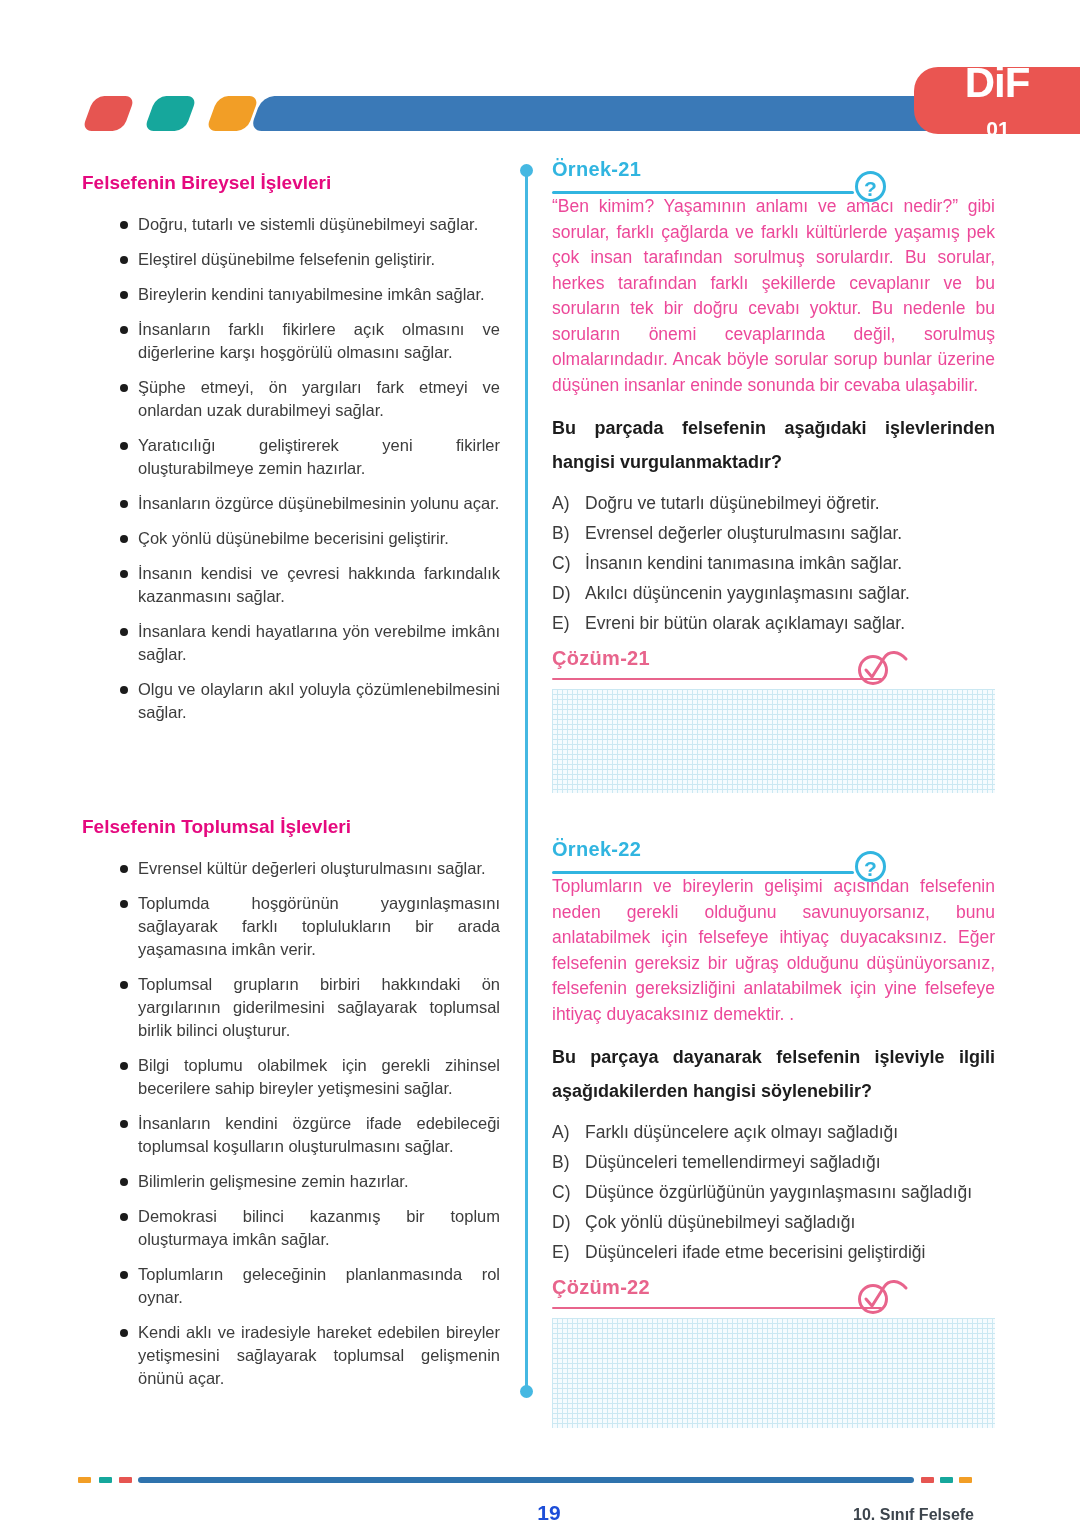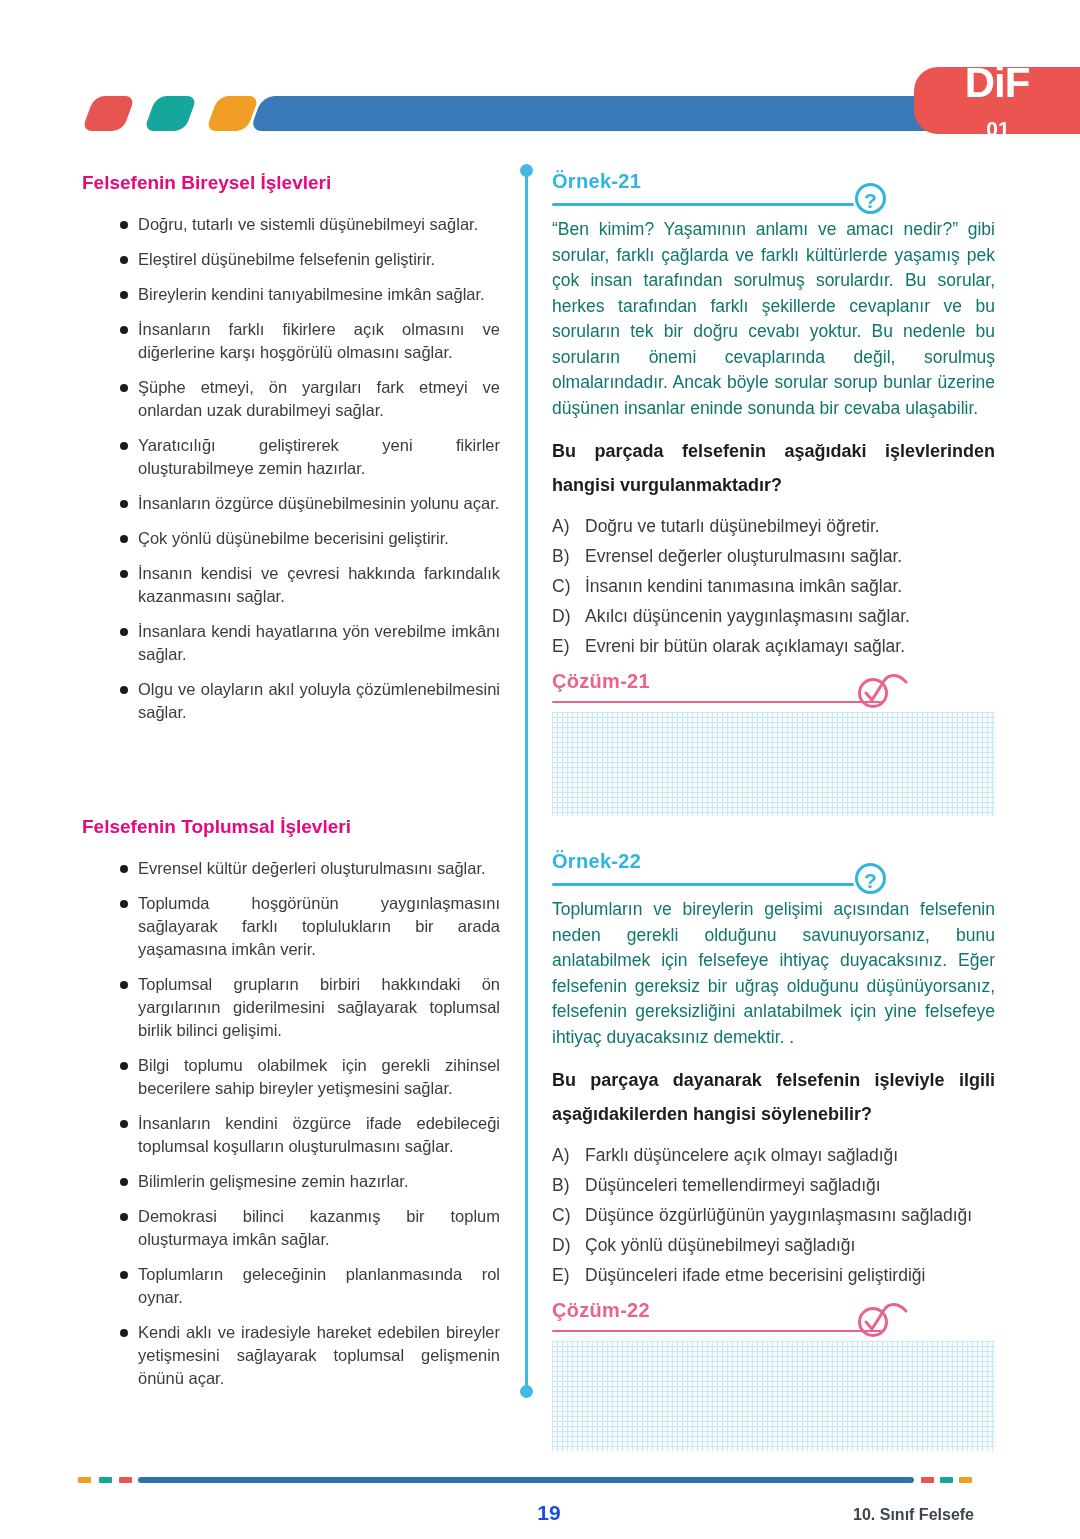--- a/index.html
+++ b/index.html
@@ -57,32 +57,32 @@
     font-size:16.5px; line-height:23px; text-align:justify; color:#3c3c3c;
   }
   .blist li::before {
     content:""; position:absolute; left:38px; top:8px;
     width:8px; height:8px; border-radius:50%; background:#1b1b1b;
   }
   
   .ex { position:absolute; left:552px; width:443px; }
   #ex21 { top:158px; }
   #ex22 { top:838px; }
-  .ex-header { position:relative; width:334px; height:36px;margin-top:12px; }
+  .ex-header { position:relative; width:334px; height:36px; }
   .ex-title  { font-size:20px; font-weight:bold; color:#31b5e0; letter-spacing:.3px; }
   .ex-rule   { position:absolute; left:0; bottom:0; width:302px; height:3px;
                background:#31b5e0; border-radius:2px; }
   .q-circle  {
     position:absolute; right:0; bottom:-8px; width:31px; height:31px;
     border:3px solid #31b5e0; border-radius:50%;
     text-align:center; line-height:30px; font-size:21px; font-weight:bold; color:#31b5e0;
     background:#fff;
   }
-  .ex-para { margin-top:11px; font-size:17.5px; line-height:25.5px;
-             text-align:justify; color:#0f766e; }
+  .ex-para { font-size:17.5px; line-height:25.5px;
+             text-align:justify; color:#ec4899; }
   .ex-q    { margin-top:13px; font-size:18px; line-height:34px; font-weight:bold;
              color:#1c1c1c; text-align:justify; }
   .opts    { margin-top:12px; list-style:none; }
   .opts li { display:flex; font-size:17.5px; line-height:25px; margin-bottom:5px; color:#3c3c3c; }
   .opt-letter { flex:0 0 33px; }
   .sol-header { position:relative; width:348px; height:30px; margin-top:11px; }
   .sol-title  { font-size:20px; font-weight:bold; color:#e8648c; letter-spacing:.3px; }
   .sol-rule   { position:absolute; left:0; bottom:-3px; width:330px; height:2.5px;
                 background:#e8648c; border-radius:2px; }
   .check-icon { position:absolute; right:-12px; bottom:-12px; }
@@ -148,21 +148,21 @@
     <li>İnsanlara kendi hayatlarına yön verebilme imkânı sağlar.</li>
     <li>Olgu ve olayların akıl yoluyla çözümlenebilmesini sağlar.</li>
   </ul>
 </div>
 
 <div class="sec" id="sec2">
   <div class="sec-title">Felsefenin Toplumsal İşlevleri</div>
   <ul class="blist">
     <li>Evrensel kültür değerleri oluşturulmasını sağlar.</li>
     <li>Toplumda hoşgörünün yaygınlaşmasını sağlayarak farklı toplulukların bir arada yaşamasına imkân verir.</li>
-    <li>Toplumsal grupların birbiri hakkındaki ön yargılarının giderilmesini sağlayarak toplumsal birlik bilinci gelişimi.</li>
+    <li>Toplumsal grupların birbiri hakkındaki ön yargılarının giderilmesini sağlayarak toplumsal birlik bilinci oluşturur.</li>
     <li>Bilgi toplumu olabilmek için gerekli zihinsel becerilere sahip bireyler yetişmesini sağlar.</li>
     <li>İnsanların kendini özgürce ifade edebileceği toplumsal koşulların oluşturulmasını sağlar.</li>
     <li>Bilimlerin gelişmesine zemin hazırlar.</li>
     <li>Demokrasi bilinci kazanmış bir toplum oluşturmaya imkân sağlar.</li>
     <li>Toplumların geleceğinin planlanmasında rol oynar.</li>
     <li>Kendi aklı ve iradesiyle hareket edebilen bireyler yetişmesini sağlayarak toplumsal gelişmenin önünü açar.</li>
   </ul>
 </div>
 
 <div class="ex" id="ex21">

